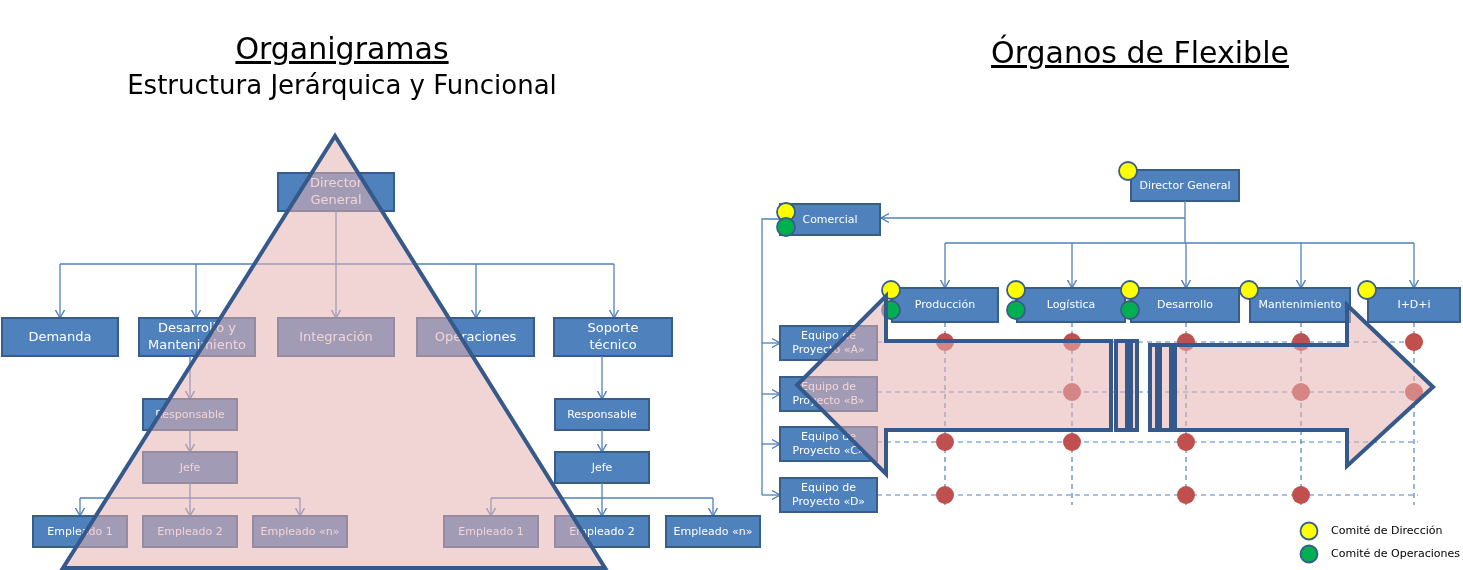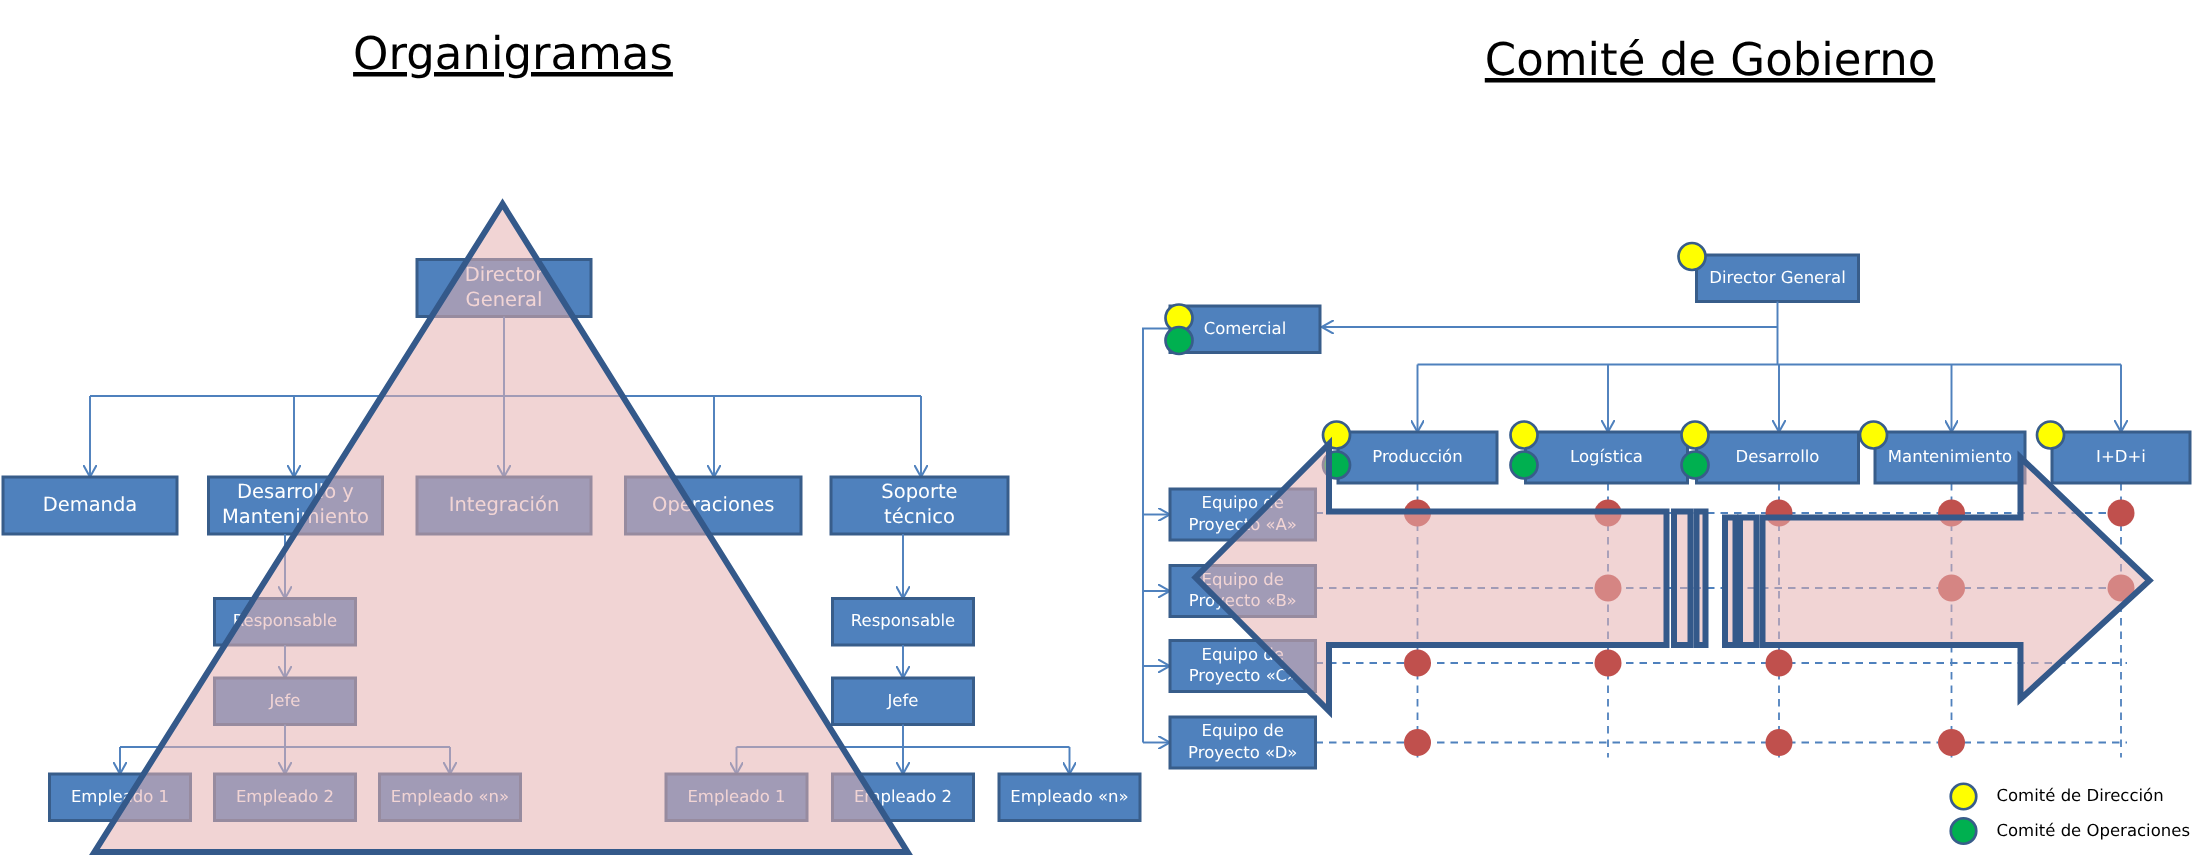--- a/index.html
+++ b/index.html
@@ -1,36 +1,37 @@
 <!DOCTYPE html>
 <html><head>
 <meta charset="utf-8">
 <style>
   html, body { margin: 0; padding: 0; background: #ffffff; }
   body { width: 1463px; height: 570px; position: relative; overflow: hidden; font-family: "Liberation Sans", sans-serif; }
   .title { position: absolute; text-align: center; color: #000; font-family: "DejaVu Sans", sans-serif; }
-  .title .main { font-size: 30px; text-decoration: underline; line-height: 38px; display: block; }
+  .title .main { font-size: 30px; text-decoration: underline; line-height: 38px; display: block; margin-top: 12px; }
   .title .sub { font-size: 26px; line-height: 34px; display: block; }
   #t-left { left: 92px; width: 500px; top: 18px; }
   #t-right { left: 890px; width: 500px; top: 22px; }
   svg { position: absolute; left: 0; top: 0; }
   .box { fill: #4f81bd; stroke: #385d8a; stroke-width: 2; }
   .boxtext { fill: #ffffff; font-family: "DejaVu Sans", sans-serif; text-anchor: middle; dominant-baseline: middle; }
   .conn { fill: none; stroke: #4f81bd; stroke-width: 1.3; }
   .dash { fill: none; stroke: #4f81bd; stroke-width: 1.2; stroke-dasharray: 5 4; }
   .legend-text { font-family: "DejaVu Sans", sans-serif; font-size: 11px; fill: #000; dominant-baseline: middle; }
 </style>
 </head>
 <body>
 
 <div class="title" id="t-left">
   <span class="main">Organigramas</span>
+  <span class="sub">Estructura Jerárquica y Funcional</span>
 </div>
 <div class="title" id="t-right">
-  <span class="main">Comité de Gobierno</span>
+  <span class="main">Órganos de Flexible</span>
 </div>
 
 <svg id="diagram" width="1463" height="570" viewBox="0 0 1463 570">
   <defs>
     <marker id="arr" viewBox="0 0 10 10" refX="9" refY="5" markerWidth="7" markerHeight="7" orient="auto">
       <path d="M0,0 L9,5 L0,10" fill="none" stroke="#4f81bd" stroke-width="1.5"></path>
     </marker>
   </defs>
   <g id="left-layer">
       <g>

